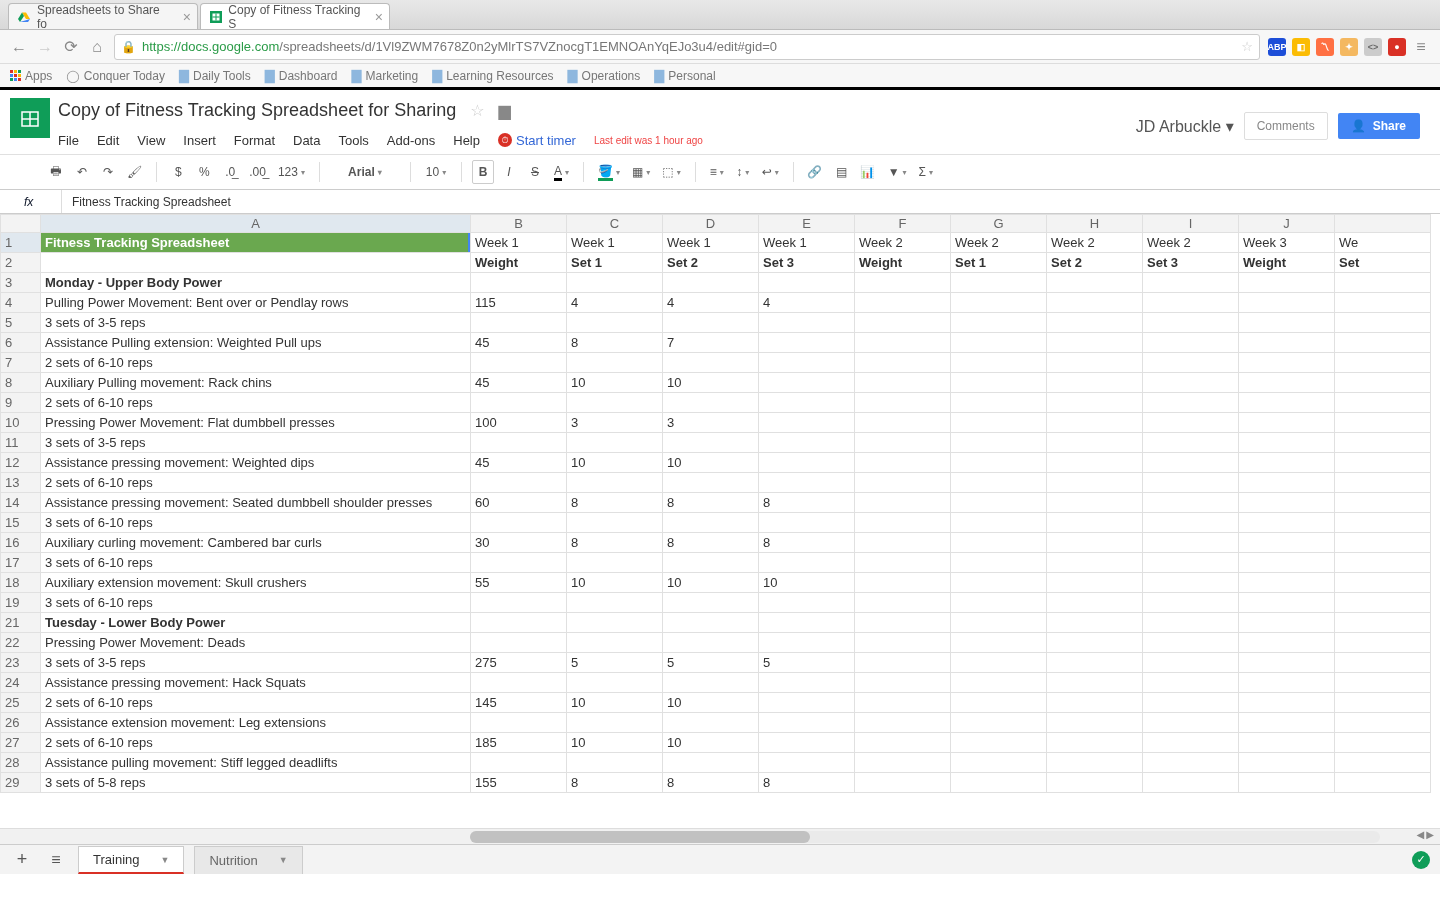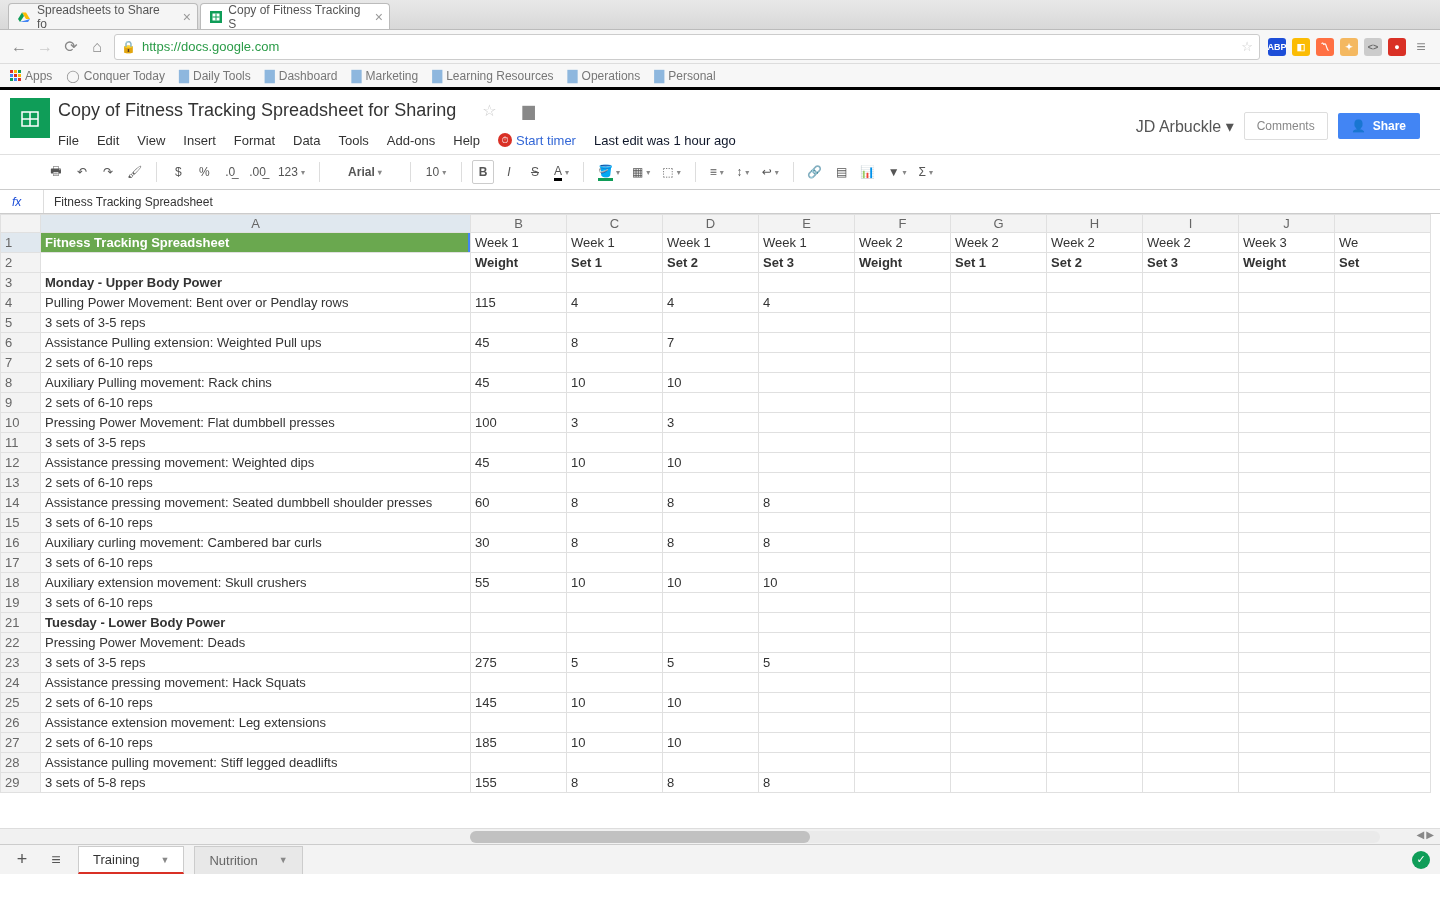--- a/index.html
+++ b/index.html
@@ -21,45 +21,45 @@
 .ext { width: 18px; height: 18px; border-radius: 3px; display: inline-flex; align-items: center; justify-content: center; font-size: 9px; color: #fff; font-weight: bold;}
 .bookmarks-bar { height: 26px; background: #f7f7f7; border-bottom: 3px solid #000000; display: flex; align-items: center; padding: 0 10px; gap: 14px; font-size: 12px; color: #777;}
 .bm-item { display: flex; align-items: center; gap: 4px;}
 .bm-folder { color: #8eb7de; font-size: 13px;}
 
 
 .sheets-top { display: flex; padding: 8px 10px 0 10px;}
 .sheets-icon { width: 40px; height: 40px; background: #0f9d58; display: flex; align-items: center; justify-content: center; margin-right: 8px;}
 .sheets-icon svg { fill: #fff; }
 .sheets-title-area { flex: 1; }
-.doc-title-row { display: flex; align-items: center; gap: 26px; height: 24px;}
+.doc-title-row { display: flex; align-items: center; gap: 14px; height: 24px;}
 .doc-title { font-size: 18px; color: #333; }
 .star-icon { color: #ccc; font-size: 16px;}
 .folder-icon { color: #888; font-size: 16px;}
 .menu-row { display: flex; align-items: center; gap: 18px; height: 28px; font-size: 13px; color: #333; margin-top: 4px;}
 .menu-item { cursor: default; }
 .start-timer { color: #3367d6; display: flex; align-items: center; gap: 4px;}
 .timer-dot { width: 14px; height: 14px; border-radius: 7px; background: #d93025; display: inline-flex; align-items: center; justify-content: center; color:#fff; font-size:9px;}
-.last-edit { color: #0f172a; font-size: 13px;}
+.last-edit { color: #ef4444; font-size: 10px;}
 .right-header { display: flex; align-items: center; gap: 10px; padding-right: 10px;}
 .user-name { font-size: 16px; color: #555;}
 .comments-btn { padding: 6px 12px; border: 1px solid #ddd; background: #fff; color: #888; font-size: 12px; border-radius: 2px;}
 .share-btn { padding: 6px 14px; background: #4285f4; color: #fff; font-size: 12px; border-radius: 2px; display: flex; align-items: center; gap: 6px; font-weight:bold;}
 
 
 .toolbar { height: 36px; border-top: 1px solid #e0e0e0; border-bottom: 1px solid #ccc; display: flex; align-items: center; padding: 0 45px; gap: 4px; color: #555; background:#fff;}
 .tb-sep { width: 1px; height: 20px; background: #ddd; margin: 0 6px;}
 .tb-btn { min-width: 22px; height: 24px; display: inline-flex; align-items: center; justify-content: center; font-size: 12px; padding: 0 4px;}
 .tb-drop::after { content: "▾"; font-size: 8px; margin-left: 3px; color: #888;}
 .font-sel { width: 70px; font-size: 12px; font-weight: bold;}
 .size-sel { width: 30px; font-size: 12px;}
 
 
 .formula-bar { height: 24px; border-bottom: 1px solid #ccc; display: flex; align-items: center; font-size: 12px;}
-.fx-label { width: 44px; padding-left: 12px; color: #1d4ed8; font-style: italic; border-right: 1px solid #ddd; height:100%; display:flex; align-items:center;}
+.fx-label { width: 62px; padding-left: 24px; color: #0f172a; font-style: italic; border-right: 1px solid #ddd; height:100%; display:flex; align-items:center;}
 .fx-content { padding-left: 10px; color: #333;}
 
 
 .grid-wrap { position: relative; overflow: hidden; height: 614px; background:#fff;}
 .grid { border-collapse: collapse; table-layout: fixed;}
 .grid th, .grid td { border: 1px solid #e0e0e0; font-size: 13px; height: 20px; padding: 0 4px; text-align: left; overflow: hidden; white-space: nowrap;}
 .grid th { background: #f3f3f3; color: #666; font-weight: normal; text-align: center; height: 18px;}
 .corner { width: 40px; background: #f3f3f3; border: 1px solid #ccc;}
 .rowhdr { width: 40px; background: #f3f3f3; text-align: center; color: #666; font-size: 11px; border: 1px solid #ddd;}
 .colhdr { background: #f3f3f3; text-align: center; color: #666; font-size: 11px; border: 1px solid #ddd;}
@@ -119,20 +119,21 @@
 
 <div class="browser-bar">
   <span class="nav-btn">←</span>
   <span class="nav-btn" style="color:#ccc;">→</span>
   <span class="nav-btn">⟳</span>
   <span class="nav-btn">⌂</span>
   <div class="url-box">
     <span class="lock-icon">🔒</span>
     <span class="url-green">https</span>
       <span class="url-green">://docs.google.com</span>
+      <span class="url-gray">/spreadsheets/d/1Vl9ZWM7678Z0n2yMlrTS7VZnocgT1EMNOAnYqEJo3u4/edit#gid=0</span>
     <span style="margin-left:auto;color:#ccc;">☆</span>
   </div>
   <div class="ext-icons">
     <span class="ext" style="background:#1d4ed8">ABP</span>
     <span class="ext" style="background:#fbbc04">◧</span>
     <span class="ext" style="background:#ff7043">〽</span>
     <span class="ext" style="background:#f4b860">✦</span>
     <span class="ext" style="background:#ccc;color:#666">&lt;&gt;</span>
     <span class="ext" style="background:#d93025">●</span>
     <span class="nav-btn">≡</span>

